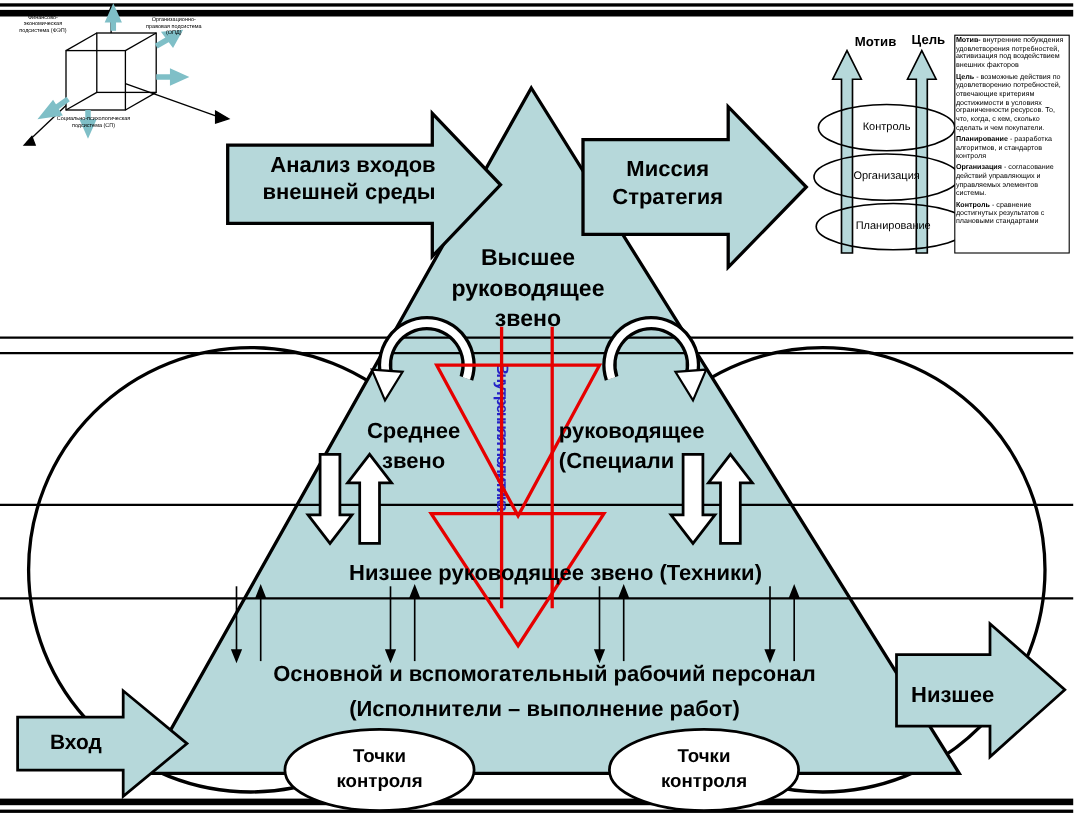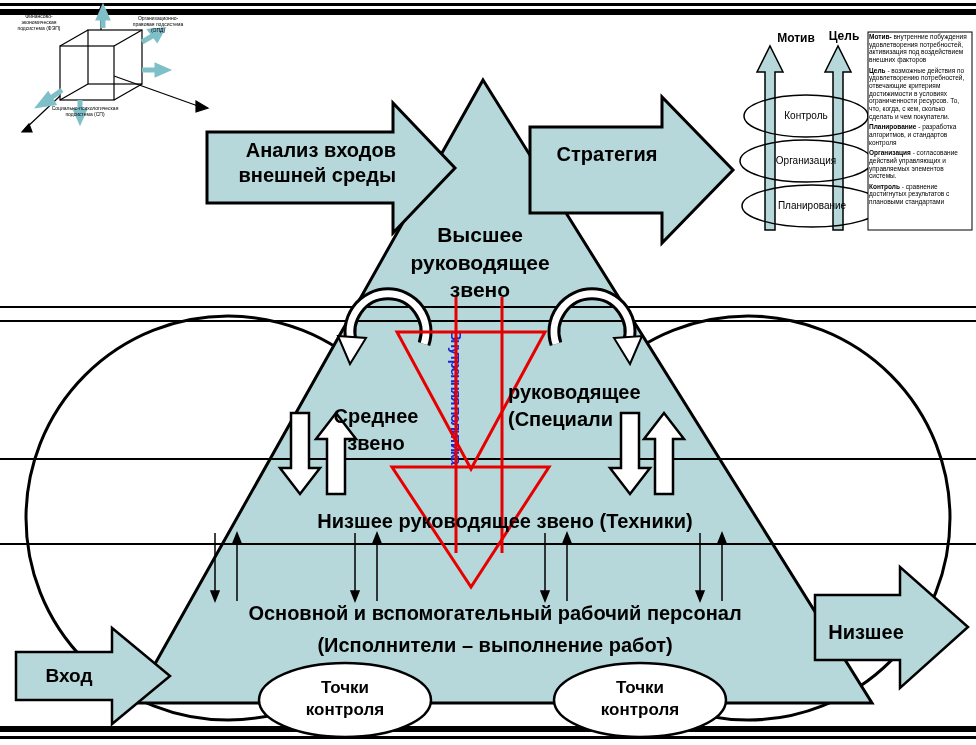--- a/index.html
+++ b/index.html
@@ -143,20 +143,21 @@
 
   <div class="t tiny" style="left:8px;top:14px;width:62px;">Финансово-экономическая подсистема (ФЭП)</div>
   <div class="t tiny" style="left:128px;top:16px;width:60px;">Организационно-правовая подсистема (ОПД)</div>
   <div class="t tiny" style="left:46px;top:106px;width:78px;">Социально-психологическая подсистема (СП)</div>
 
   <div class="t" style="left:208px;top:138px;width:188px;font-size:20px;text-align:right;">
     <div class="ln">Анализ входов</div>
     <div class="ln">внешней среды</div>
   </div>
   <div class="t" style="left:543px;top:142px;width:128px;font-size:20px;">
+    <div class="ln">Миссия</div>
     <div class="ln">Стратегия</div>
   </div>
 
   <div class="t" style="left:750px;top:31px;width:44px;font-size:12px;margin-left:24px;">Мотив</div>
   <div class="t" style="left:824px;top:29px;width:40px;font-size:12px;">Цель</div>
   <div class="t reg" style="left:774px;top:110px;width:64px;font-size:10px;">Контроль</div>
   <div class="t reg" style="left:768px;top:155px;width:76px;font-size:10px;">Организация</div>
   <div class="t reg" style="left:772px;top:200px;width:80px;font-size:10px;">Планирование</div>
 
   <div class="defbox">
@@ -165,21 +166,21 @@
     <p><b>Планирование</b> <span>- разработка алгоритмов, и стандартов контроля</span></p>
     <p><b>Организация</b> <span>- согласование действий управляющих и управляемых элементов системы.</span></p>
     <p><b>Контроль</b> <span>- сравнение достигнутых результатов с плановыми стандартами</span></p>
   </div>
 
   <div class="t" style="left:363px;top:221px;width:234px;font-size:21px;line-height:1.32;">
     <div class="ln">Высшее</div>
     <div class="ln">руководящее</div>
     <div class="ln">звено</div>
   </div>
-  <div class="t" style="left:315px;top:379px;width:122px;font-size:20px;line-height:1.35;margin-top:24px;">
+  <div class="t" style="left:315px;top:379px;width:122px;font-size:20px;line-height:1.35;">
     <div class="ln">Среднее</div>
     <div class="ln">звено</div>
   </div>
   <div class="t" style="left:508px;top:379px;font-size:20px;line-height:1.35;text-align:left;">
     <div class="ln">руководящее</div>
     <div class="ln">(Специали</div>
   </div>
   <div class="t" style="left:178px;top:601px;width:634px;font-size:20px;">Основной и вспомогательный рабочий персонал</div>
   <div class="t" style="left:240px;top:509px;width:530px;font-size:20px;">Низшее руководящее звено (Техники)</div>
   <div class="t" style="left:178px;top:633px;width:634px;font-size:20px;">(Исполнители – выполнение работ)</div>

